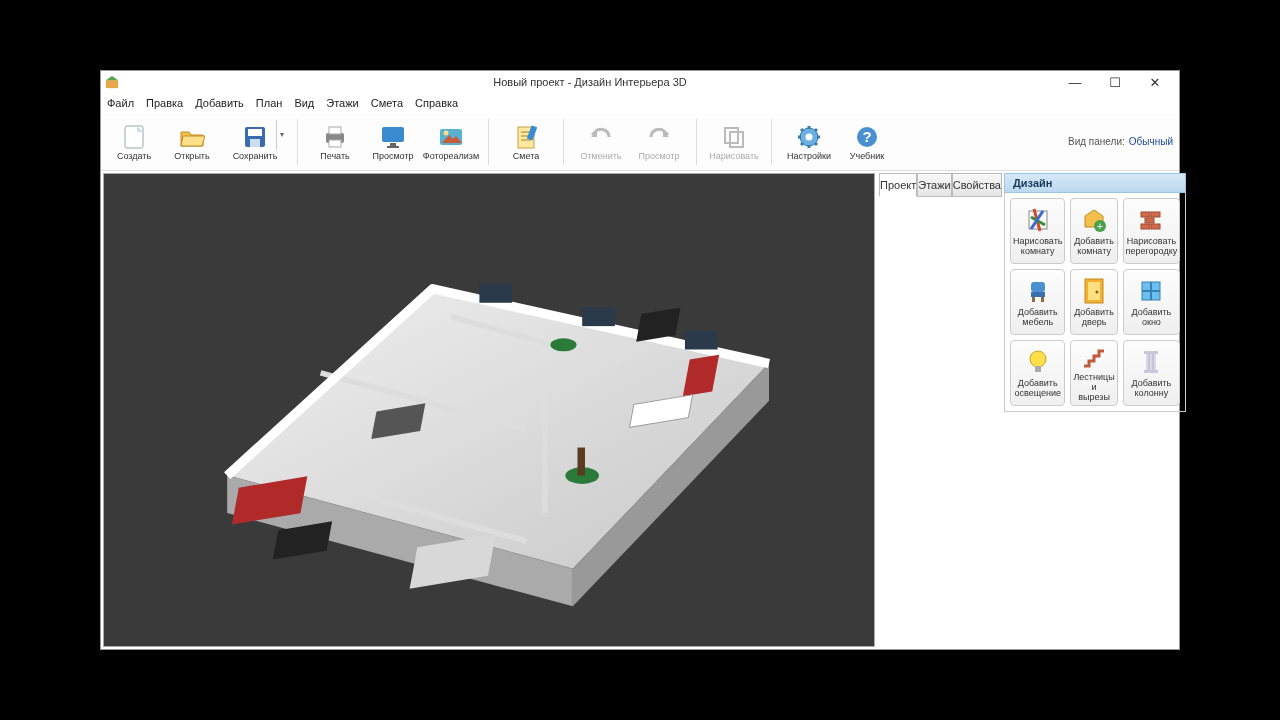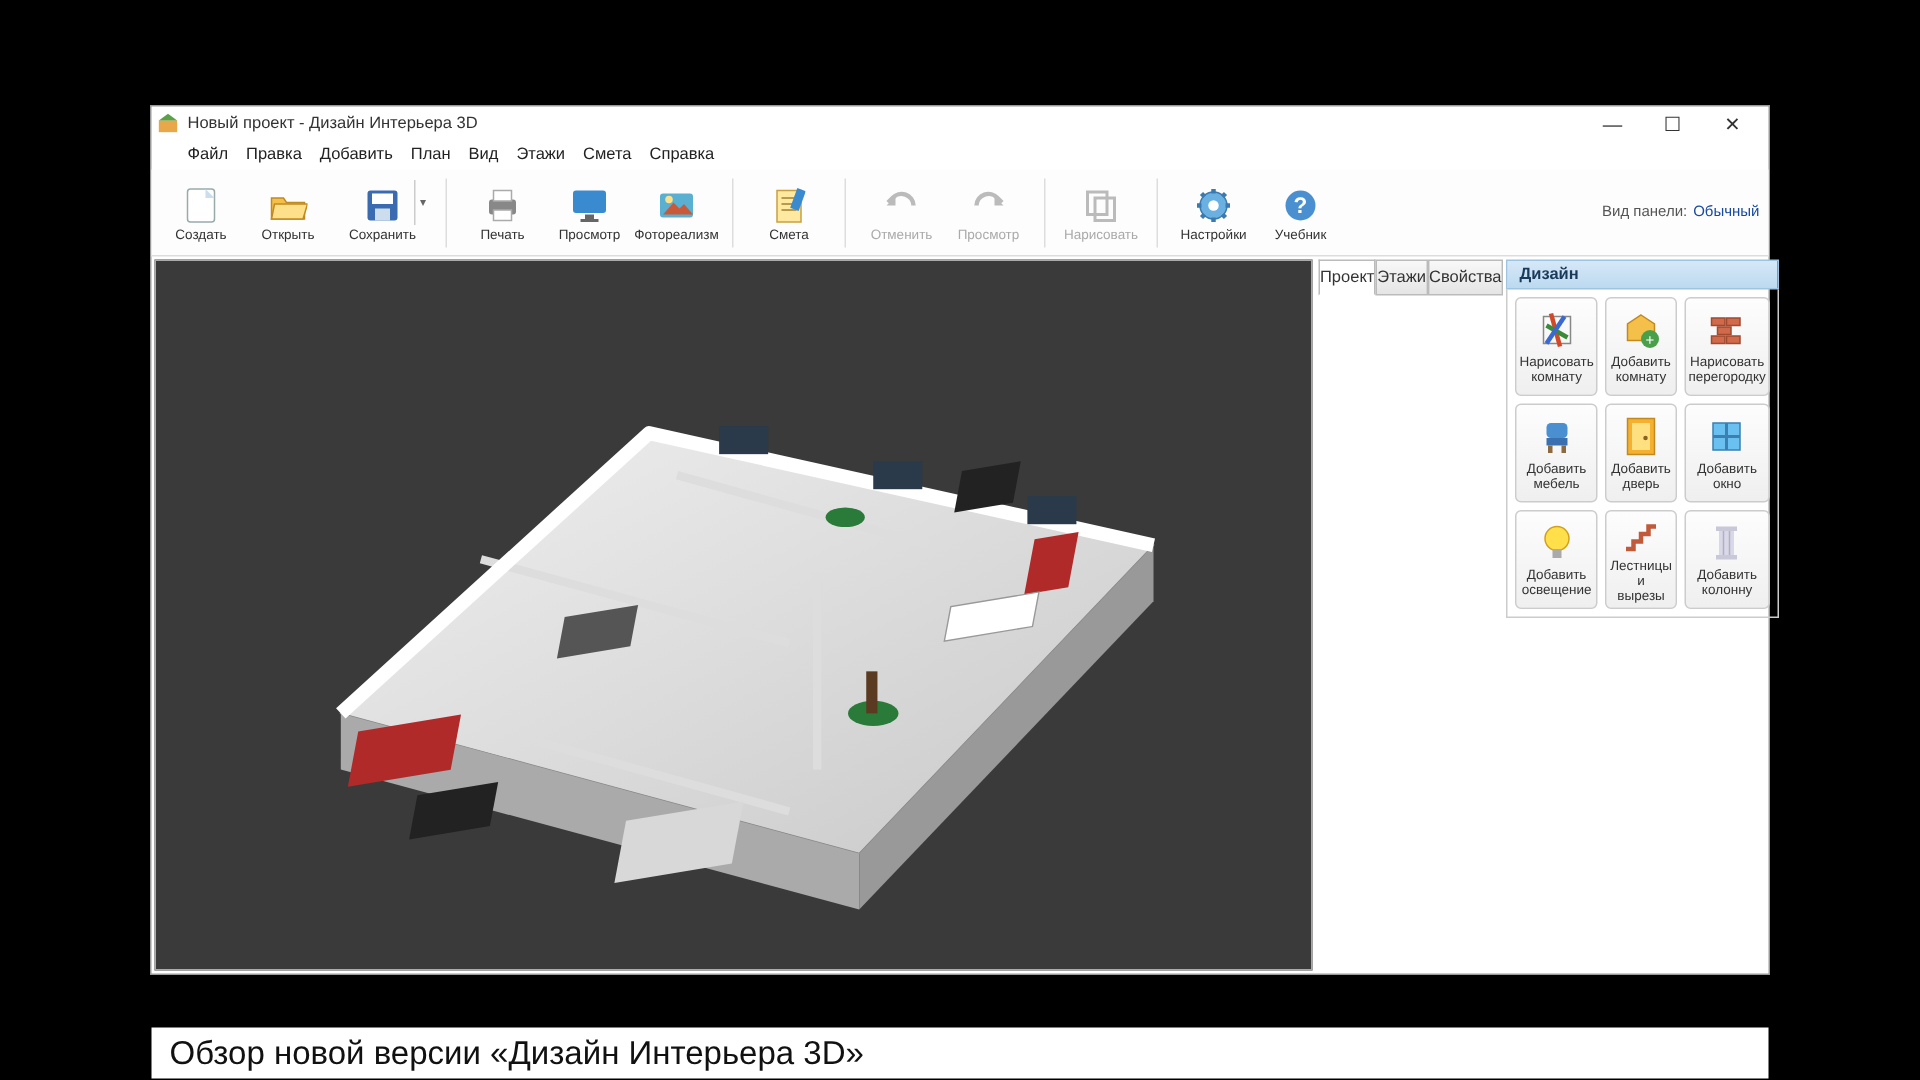--- a/index.html
+++ b/index.html
@@ -1,24 +1,24 @@
 <!DOCTYPE html>
 <html><head>
 <meta charset="utf-8">
 <style>
 * { margin: 0; padding: 0; box-sizing: border-box; font-family: "Segoe UI", Tahoma, sans-serif; }
 body { background: #000; width: 1280px; height: 720px; overflow: hidden; }
 .letterbox { width: 1280px; height: 720px; display: flex; align-items: center; justify-content: center; background: #000; }
 .window { width: 1080px; height: 580px; background: #fff; display: flex; flex-direction: column; border: 1px solid #999; position: relative; }
 .titlebar { height: 22px; display: flex; align-items: center; padding: 0 4px; font-size: 11px; color: #333; }
 .titlebar .app-icon { width: 14px; height: 14px; margin-right: 6px; }
-.titlebar .title-text { flex: 1; }
+.titlebar .title-text { flex: 1; text-align: center; }
 .win-controls { display: flex; }
 .win-btn { width: 40px; height: 22px; display: flex; align-items: center; justify-content: center; font-size: 13px; color: #333; }
-.menubar { height: 20px; display: flex; align-items: center; padding: 0 24px; gap: 12px; font-size: 11px; color: #222; }
+.menubar { height: 20px; display: flex; align-items: center; padding: 0 6px; gap: 12px; font-size: 11px; color: #222; }
 .menu-item { cursor: default; }
 .toolbar { height: 58px; display: flex; align-items: center; padding: 2px 6px; border-bottom: 1px solid #ddd; gap: 6px; background: #fdfdfd; }
 .tool-group { display: flex; gap: 4px; }
 .tool-sep { width: 1px; height: 46px; background: #ddd; margin: 0 4px; }
 .tool-btn { display: flex; flex-direction: column; align-items: center; justify-content: center; width: 54px; height: 50px; border: 1px solid transparent; border-radius: 3px; font-size: 9px; color: #333; cursor: default; }
 .tool-btn.disabled { color: #aaa; }
 .tool-btn .ticon { height: 28px; display: flex; align-items: center; justify-content: center; }
 .tool-btn.with-arrow { width: 64px; position: relative; }
 .tool-arrow { position: absolute; right: 2px; bottom: 16px; font-size: 8px; color: #666; border-left:1px solid #ccc; padding-left:3px; height:30px; display:flex; align-items:center;}
 .toolbar-right { margin-left: auto; font-size: 10px; color: #555; display: flex; align-items: center; gap: 4px; }
@@ -389,16 +389,13 @@
 колонну</span>
             </div>
           </div>
         </div>
 
 
       </div>
     </div>
 
   </div>
-  <div class="caption-bar">
-    <span>Обзор новой версии «Дизайн Интерьера 3D»</span>
-  </div>
 </div>
 
 </body></html>

